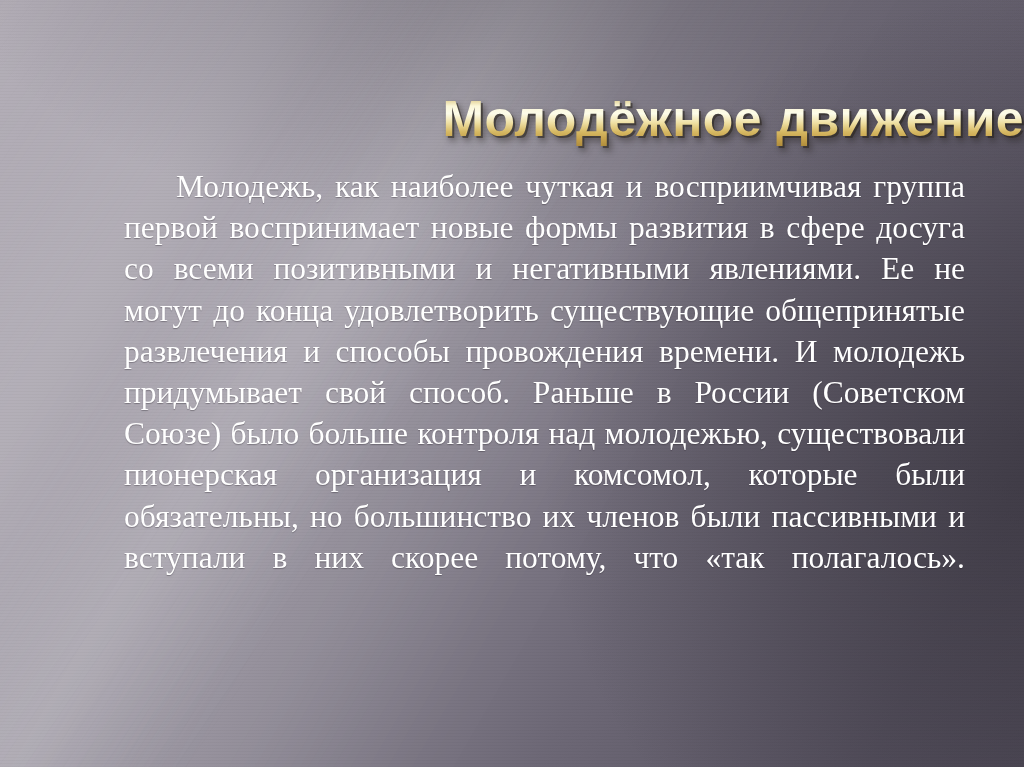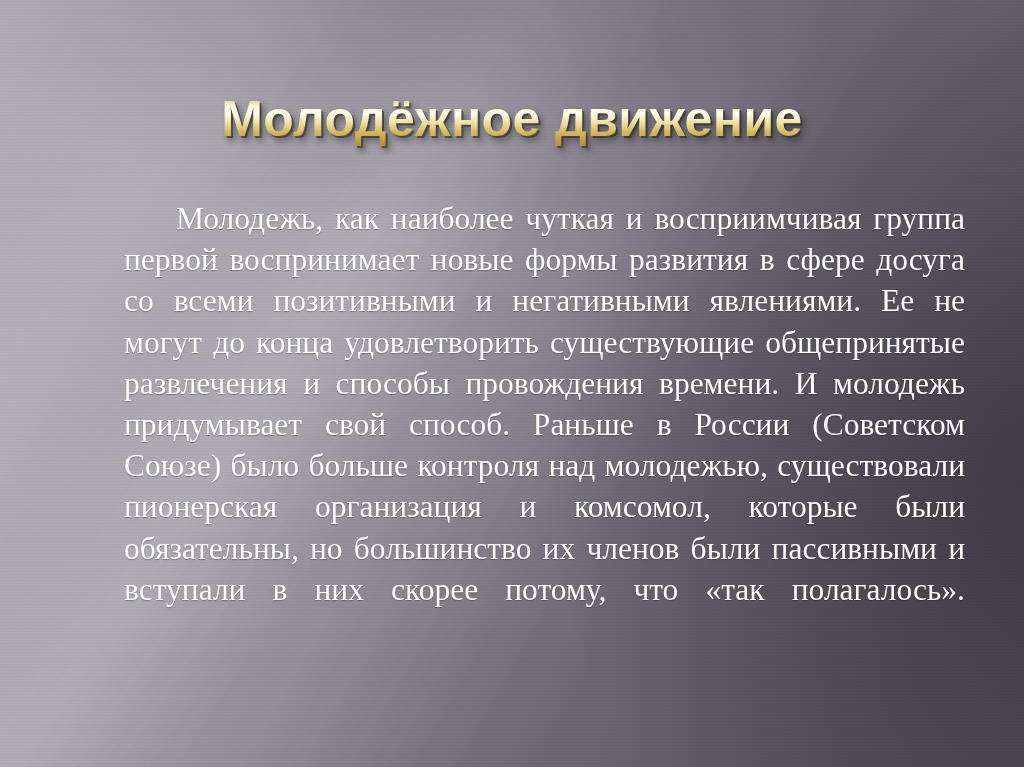--- a/index.html
+++ b/index.html
@@ -120,21 +120,21 @@
         rgba(255,255,255,0) 1px, rgba(255,255,255,0) 3px);
     pointer-events: none;
   }
 
   
   .title-wrap {
     position: absolute;
     left: 0;
     right: 0;
     top: 58px;
-    text-align: center;
+    text-align: right;
     z-index: 5;
   }
 
   .slide-title {
     display: inline-block;
     font-family: "Liberation Sans", "DejaVu Sans", sans-serif;
     font-weight: bold;
     font-size: 50px;
     line-height: 1.08;
     letter-spacing: 0.4px;
@@ -157,21 +157,21 @@
 
     filter:
       drop-shadow(2px 2px 0px rgba(40,34,26,0.55))
       drop-shadow(3px 4px 3px rgba(30,26,22,0.45));
   }
 
   
   .body-wrap {
     position: absolute;
     left: 124px;
-    top: 198px;
+    top: 166px;
     width: 841px;
     z-index: 5;
   }
 
   .body-para {
     margin: 0;
     color: #ffffff;
     font-family: "Liberation Serif", "DejaVu Serif", serif;
     font-size: 31.5px;
     line-height: 41.2px;

